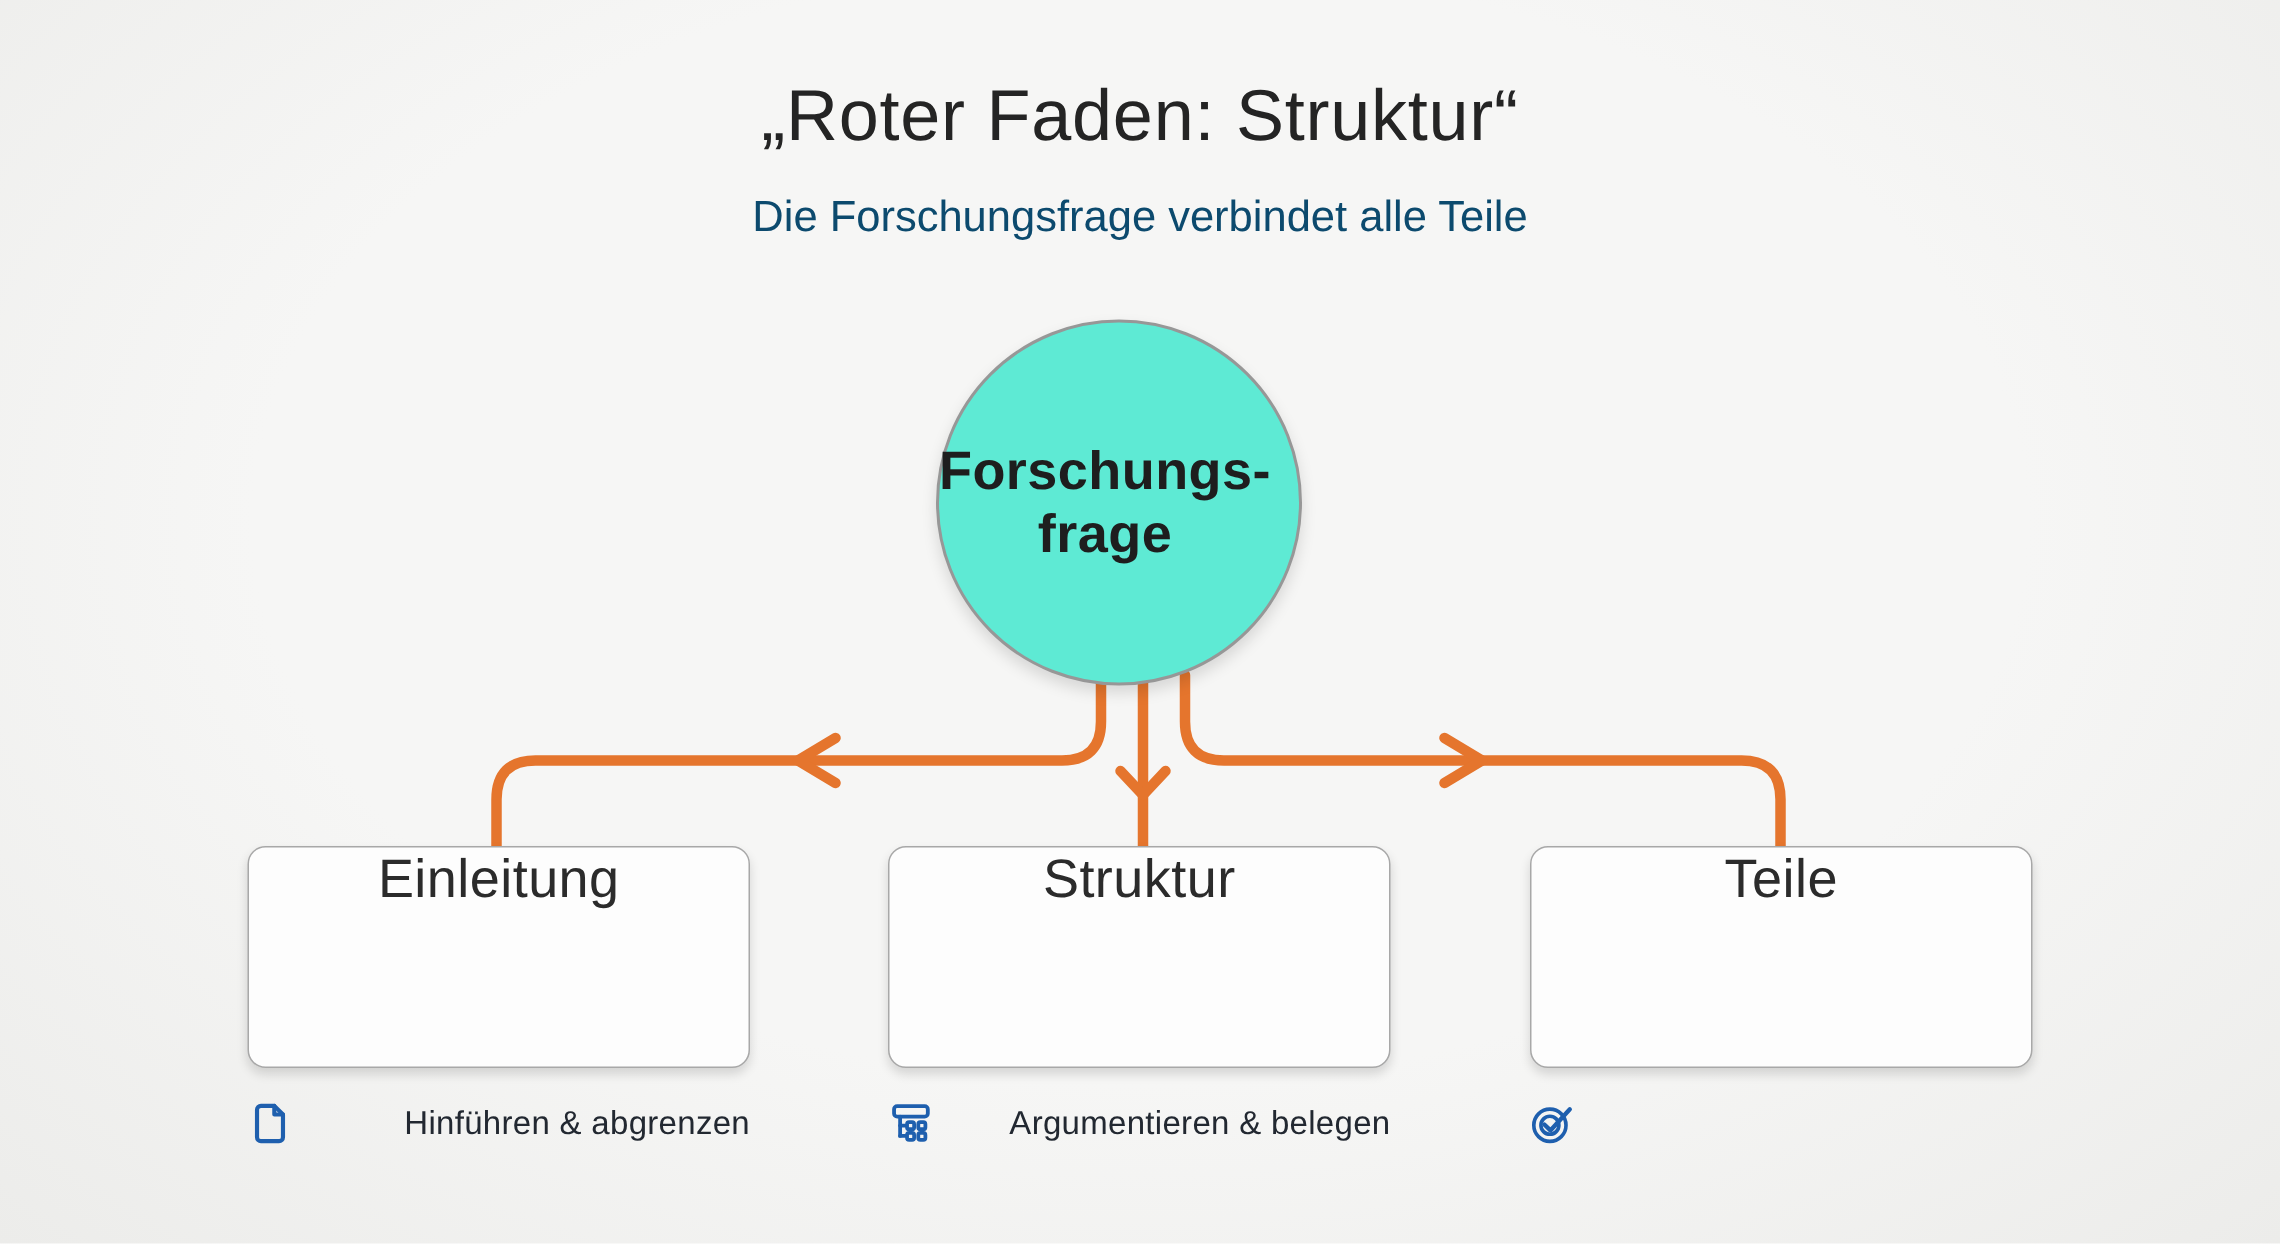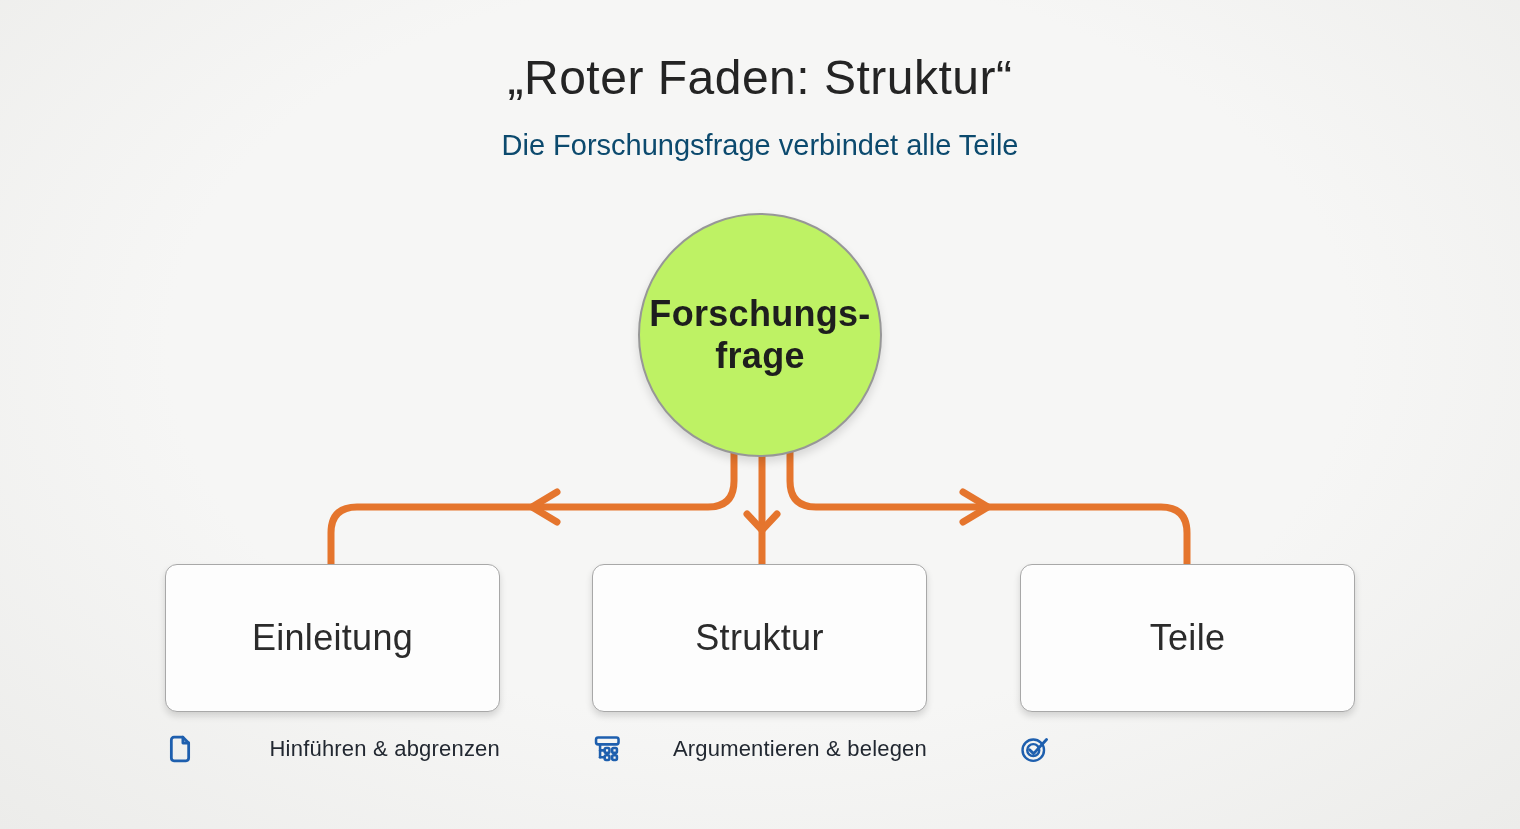--- a/index.html
+++ b/index.html
@@ -32,41 +32,41 @@
   
   svg.connectors{position:absolute;top:0;left:0;width:1520px;height:829px;pointer-events:none;}
   .connector{
     stroke:var(--connector,#E5752D);
     stroke-width:7;fill:none;
     stroke-linecap:round;stroke-linejoin:round;
   }
 
   
   .circle-node{
-    position:absolute;left:638px;top:213px;
+    position:absolute;left:624px;top:213px;
     width:244px;height:244px;border-radius:50%;
-    background:#bef264;
+    background:#5eead4;
     border:2.5px solid #979797;
     box-shadow:0 5px 10px rgba(0,0,0,.13);
-    display:flex;align-items:center;justify-content:center;
+    display:flex;align-items:center;
     text-align:center;
   }
   .circle-label{
     font-size:36px;font-weight:700;line-height:1.17;
     color:#1e1e1e;letter-spacing:.3px;
   }
 
   
   .box{
     position:absolute;top:564px;height:148px;width:335px;
     background:#FDFDFD;
     border:1.5px solid #A8A8A8;
     border-radius:12px;
     box-shadow:0 4px 7px rgba(0,0,0,.14);
-    display:flex;align-items:center;justify-content:center;
+    display:flex;align-items:flex-start;justify-content:center;
   }
   .box-label{
     font-size:36px;font-weight:500;color:#2b2b2b;letter-spacing:.3px;
   }
   .box-einleitung{left:165px;}
   .box-hauptteil{left:592px;}
   .box-fazit{left:1020px;}
 
   
   .caption{

